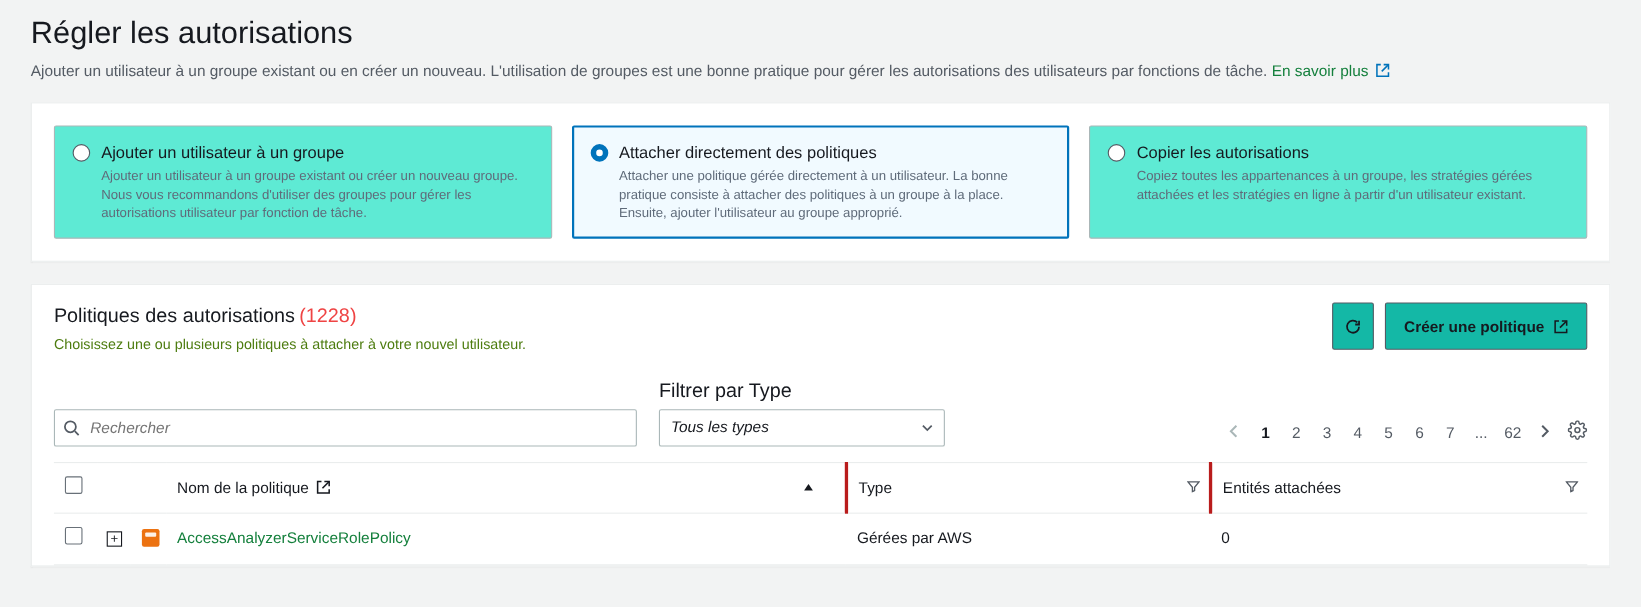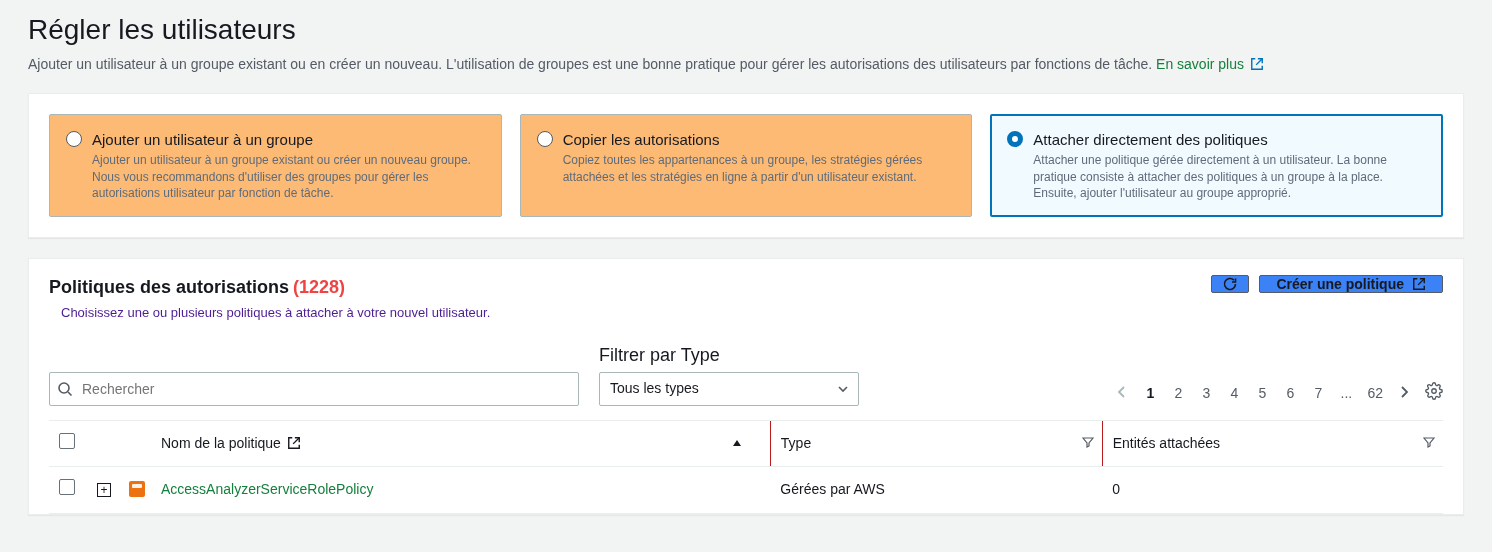--- a/index.html
+++ b/index.html
@@ -14,76 +14,76 @@
   .page-title { font-size: 28px; font-weight: 400; color: #16191f; margin-bottom: 6px; }
   .page-subtitle { font-size: 14px; color: #545b64; margin-bottom: 18px; }
   .link { color: #15803d; text-decoration: none; }
   .ext-icon { display:inline-block; width:14px; height:14px; vertical-align:-2px; margin-left:2px; }
   .panel { background: #fff; border: 1px solid #eaeded; box-shadow: 0 1px 1px rgba(0,0,0,0.05); margin-bottom: 20px; }
   .panel-header { padding: 16px 20px; border-bottom: 1px solid #eaeded; }
   .panel-title { font-size: 18px; font-weight: 700; }
   .options-body { padding: 20px; display: flex; gap: 18px; }
   .option-card {
     flex: 1; border: 1px solid #aab7b8; border-radius: 2px; padding: 14px 16px;
-    display: flex; gap: 10px; align-items: flex-start; cursor: pointer; background:#fdba74;
+    display: flex; gap: 10px; align-items: flex-start; cursor: pointer; background:#5eead4;
   }
   .option-card.selected { border: 2px solid #0073bb; background: #f1faff; padding: 13px 15px; }
   .radio {
     width: 16px; height: 16px; border-radius: 50%; border: 1px solid #545b64; flex-shrink:0; margin-top:2px; position:relative; background:#fff;
   }
   .radio.checked { border: 5px solid #0073bb; }
   .option-content { flex:1; }
   .option-title { font-size: 15px; font-weight: 400; color:#16191f; margin-bottom: 2px; }
   .option-desc { font-size: 12px; color: #5f6b7a; line-height:1.4; }
 
   .policies-panel { padding: 16px 20px 0 20px; }
   .policies-header { display:flex; justify-content:space-between; align-items:flex-start; }
-  .policies-title-wrap .sec-title { font-size: 18px; font-weight: 700; display:inline; }
+  .policies-title-wrap .sec-title { font-size: 18px; font-weight: 400; display:inline; }
   .count { color:#ef4444; font-weight:400; }
-  .sec-sub { font-size: 13px; color:#4c1d95; margin-top:4px;margin-left:12px; }
+  .sec-sub { font-size: 13px; color:#4d7c0f; margin-top:4px; }
   .header-actions { display:flex; gap:10px; align-items:center; }
-  .btn { border:1px solid #545b64; background:#3b82f6; border-radius:2px; padding:6px 16px; font-size:14px; cursor:pointer; display:inline-flex; align-items:center; gap:8px; color:#16191f; font-weight:700; height:18px; }
+  .btn { border:1px solid #545b64; background:#14b8a6; border-radius:2px; padding:6px 16px; font-size:14px; cursor:pointer; display:inline-flex; align-items:center; gap:8px; color:#16191f; font-weight:700; height:43px; }
   .icon-btn { padding:6px 10px; }
 
   .filters-row { display:flex; align-items:flex-end; gap:20px; margin-top:20px; }
   .search-wrap { position:relative; flex:0 0 530px; }
-  .search-input { width:100%; height:34px; border:1px solid #aab7b8; border-radius:2px; padding:6px 10px 6px 32px; font-size:14px; color:#687078; }
+  .search-input { width:100%; height:34px; border:1px solid #aab7b8; border-radius:2px; padding:6px 10px 6px 32px; font-size:14px; font-style:italic; color:#687078; }
   .search-icon { position:absolute; left:8px; top:50%; transform:translateY(-50%); width:16px; height:16px; color:#545b64; }
   .filter-col { display:flex; flex-direction:column; gap:4px; }
   .filter-label { font-size:18px; color:#16191f; }
-  .select { width:260px; height:34px; border:1px solid #aab7b8; border-radius:2px; padding:6px 28px 6px 10px; font-size:14px; background:#fff; cursor:pointer; position:relative; display:flex; align-items:center; }
+  .select { width:260px; height:34px; border:1px solid #aab7b8; border-radius:2px; padding:6px 28px 6px 10px; font-size:14px; background:#fff; cursor:pointer; position:relative; display:flex; align-items:center;font-style:italic; }
   .select-caret { position:absolute; right:10px; top:50%; transform:translateY(-50%); color:#545b64; }
   .spacer { flex:1; }
   .pager { display:flex; align-items:center; gap:14px; color:#545b64; font-size:14px; }
   .pager .pg { cursor:pointer; min-width:14px; text-align:center; }
   .pager .pg.current { color:#16191f; font-weight:700; }
   .pager .pg.disabled { color:#aab7b8; cursor:default; }
   .gear { color:#545b64; cursor:pointer; }
 
   table { width:100%; border-collapse:collapse; margin-top:14px; }
   th, td { text-align:left; padding:12px 10px; font-size:14px; }
   th { border-top:1px solid #eaeded; border-bottom:1px solid #eaeded; font-weight:400; position:relative; }
   th.sortable { cursor:pointer; }
-  .th-sep { border-left:1px solid #b91c1c; }
+  .th-sep { border-left:3px solid #b91c1c; }
   .sort-ind { position:absolute; right:28px; }
   .filter-ind { position:absolute; right:8px; color:#545b64; }
   td { border-bottom:1px solid #eaeded; vertical-align:middle; }
   .chk { width:16px; height:16px; border:1px solid #687078; border-radius:2px; display:inline-block; cursor:pointer; background:#fff; }
   .expand { width:14px; height:14px; border:1px solid #16191f; display:inline-flex; align-items:center; justify-content:center; font-size:12px; line-height:1; cursor:pointer; }
   .policy-icon { width:16px; height:16px; background:#ec7211; display:inline-block; border-radius:2px; position:relative; margin-right:6px; vertical-align:-3px; }
   .policy-icon::after { content:""; position:absolute; top:3px; left:3px; width:10px; height:4px; background:#fff; opacity:.9; border-radius:1px; }
   .col-chk { width:40px; }
   .col-exp { width:30px; padding-left:0; padding-right:0; text-align:center; }
   .col-picon { width:24px; padding-right:0; }
 </style>
 </head>
 <body>
 
 <div class="page-wrap">
-  <h1 class="page-title">Régler les utilisateurs</h1>
+  <h1 class="page-title">Régler les autorisations</h1>
   <p class="page-subtitle">
     <span>Ajouter un utilisateur à un groupe existant ou en créer un nouveau. L'utilisation de groupes est une bonne pratique pour gérer les autorisations des utilisateurs par fonctions de tâche. </span>
     <a href="#" class="link">
       <span>En savoir plus</span>
       <svg class="ext-icon" viewBox="0 0 16 16" fill="none" stroke="#0073bb" stroke-width="1.6">
           <path d="M6 2H2v12h12v-4"></path>
           <path d="M9 2h5v5"></path>
           <path d="M14 2L7 9"></path>
         </svg>
     </a>
@@ -91,32 +91,32 @@
 
   <div class="panel">
     <div class="options-body">
       <div class="option-card">
         <div class="radio"></div>
         <div class="option-content">
           <div class="option-title">Ajouter un utilisateur à un groupe</div>
           <div class="option-desc">Ajouter un utilisateur à un groupe existant ou créer un nouveau groupe. Nous vous recommandons d'utiliser des groupes pour gérer les autorisations utilisateur par fonction de tâche.</div>
         </div>
       </div>
+      <div class="option-card selected">
+        <div class="radio checked"></div>
+        <div class="option-content">
+          <div class="option-title">Attacher directement des politiques</div>
+          <div class="option-desc">Attacher une politique gérée directement à un utilisateur. La bonne pratique consiste à attacher des politiques à un groupe à la place. Ensuite, ajouter l'utilisateur au groupe approprié.</div>
+        </div>
+      </div>
       <div class="option-card">
         <div class="radio"></div>
         <div class="option-content">
           <div class="option-title">Copier les autorisations</div>
           <div class="option-desc">Copiez toutes les appartenances à un groupe, les stratégies gérées attachées et les stratégies en ligne à partir d'un utilisateur existant.</div>
-        </div>
-      </div>
-      <div class="option-card selected">
-        <div class="radio checked"></div>
-        <div class="option-content">
-          <div class="option-title">Attacher directement des politiques</div>
-          <div class="option-desc">Attacher une politique gérée directement à un utilisateur. La bonne pratique consiste à attacher des politiques à un groupe à la place. Ensuite, ajouter l'utilisateur au groupe approprié.</div>
         </div>
       </div>
     </div>
   </div>
 
   <div class="panel policies-panel">
     <div class="policies-header">
       <div class="policies-title-wrap">
         <span class="sec-title">Politiques des autorisations</span>
         <span class="sec-title count">(1228)</span>

